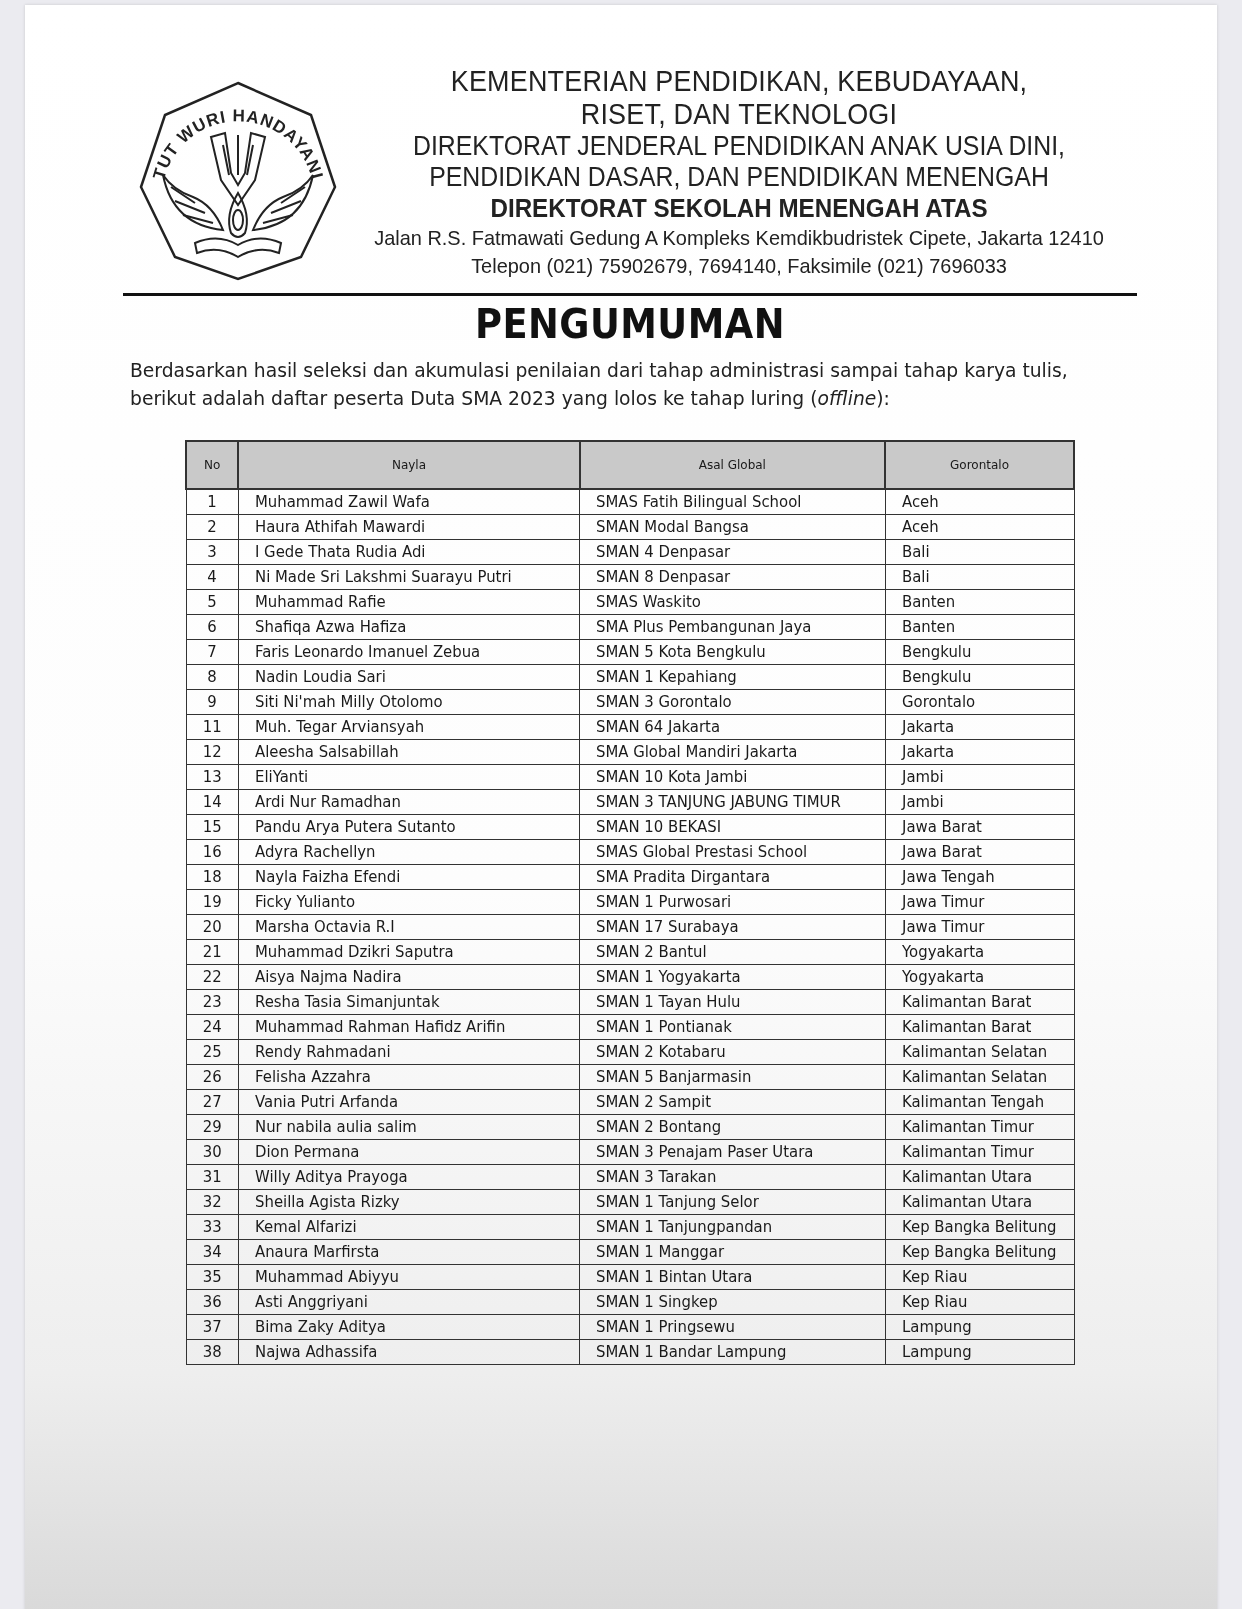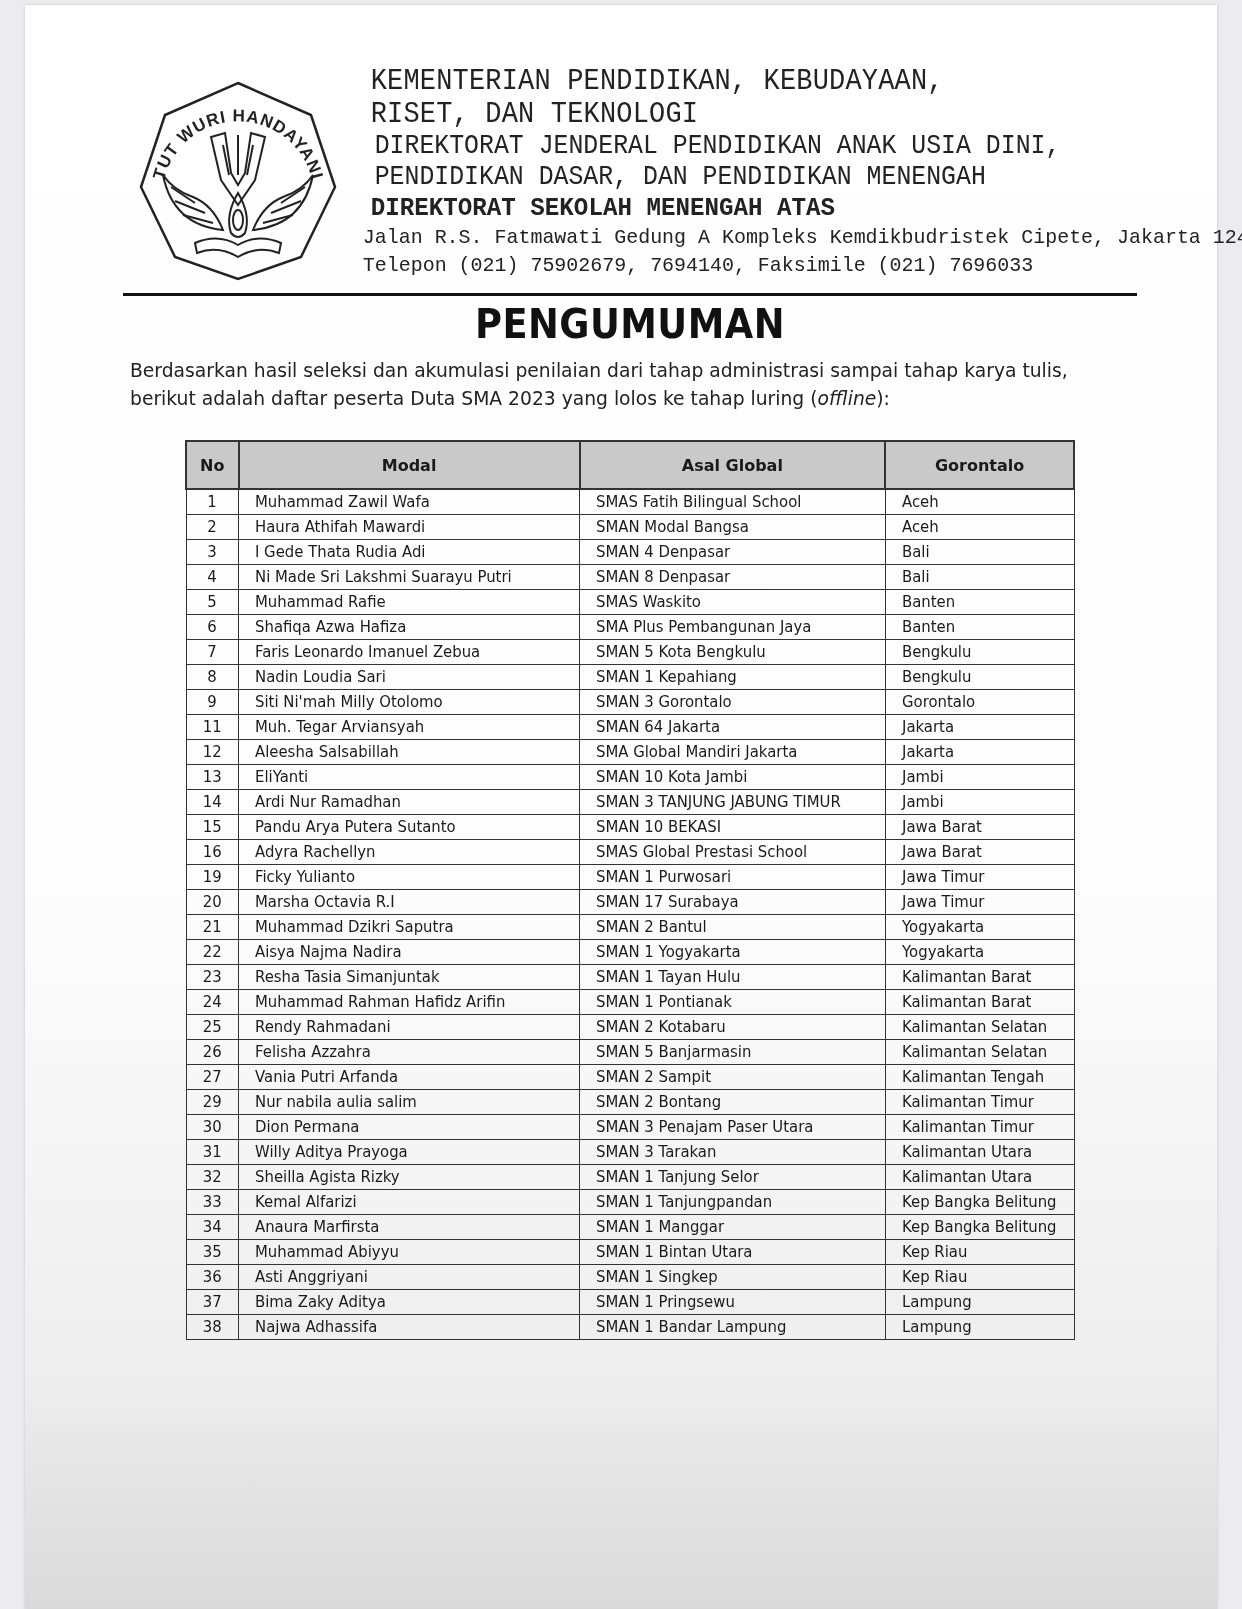--- a/index.html
+++ b/index.html
@@ -10,21 +10,21 @@
     position:relative;
   }
   .page {
     position:absolute; left:25px; top:5px; width:1192px; height:1610px;
     background:linear-gradient(to bottom, #ffffff 0%, #fdfdfd 55%, #eeeeee 85%, #d9d9d9 100%);
     box-shadow:0 0 3px rgba(0,0,0,0.15);
   }
   .logo { position:absolute; left:108px; top:70px; width:210px; height:210px; }
   .letterhead {
     position:absolute; left:318px; top:60px; width:792px;
-    text-align:left; font-family:Liberation Mono, monospace; color:#222;
+    text-align:center; font-family:Liberation Sans, sans-serif; color:#222;
   }
   .lh-line { font-size:29px; line-height:33px; letter-spacing:0.2px; transform:scaleX(0.93); transform-origin:center; white-space:nowrap; }
   .lh-sub { font-size:27px; line-height:31px; transform:scaleX(0.92); white-space:nowrap; }
   .lh-bold { font-size:26px; line-height:31px; font-weight:bold; transform:scaleX(0.93); white-space:nowrap; }
   .lh-addr { font-size:21px; line-height:28px; transform:scaleX(0.95); white-space:nowrap; }
   .rule {
     position:absolute; left:98px; top:288px; width:1014px; height:3px; background:#111;
   }
   .title {
     position:absolute; left:0; top:296px; width:1210px; text-align:center;
@@ -35,21 +35,21 @@
     position:absolute; left:105px; top:352px; width:1000px;
     font-family:"DejaVu Sans", sans-serif; font-size:19.5px; line-height:28px; color:#222;
     transform:scaleX(0.96); transform-origin:left;
   }
   .intro .nowrap { white-space:nowrap; }
   table.list {
     position:absolute; left:160px; top:435px; width:890px;
     border-collapse:collapse; font-family:"DejaVu Sans", sans-serif; color:#1a1a1a;
   }
   table.list th {
-    background:#c9c9c9; height:44px; font-size:16px; font-weight:bold;
+    background:#c9c9c9; height:44px; font-size:12px; font-weight:normal;
     border:2px solid #333; text-align:center;
   }
   table.list td {
     height:24px; font-size:16px; border:1.5px solid #333; padding:0 0 0 16px;
     white-space:nowrap; line-height:24px;
   }
   table.list td.no { text-align:center; padding:0; }
   table.list td span { display:inline-block; transform:scaleX(0.93); transform-origin:left; }
   table.list td.no span { transform-origin:center; }
   col.c-no { width:53px; } col.c-nama { width:342px; } col.c-sek { width:306px; } col.c-prov { width:189px; }
@@ -102,21 +102,21 @@
   <table class="list">
     <colgroup>
         <col class="c-no">
         <col class="c-nama">
         <col class="c-sek">
         <col class="c-prov">
       </colgroup>
     <thead>
       <tr>
         <th>No</th>
-        <th>Modal</th>
+        <th>Nayla</th>
         <th>Asal Global</th>
         <th>Gorontalo</th>
       </tr>
     </thead>
     <tbody id="tbody">
         <tr>
           <td class="no"><span>1</span></td>
           <td><span>Muhammad Zawil Wafa</span></td>
           <td><span>SMAS Fatih Bilingual School</span></td>
           <td><span>Aceh</span></td>
@@ -199,20 +199,26 @@
           <td><span>SMAN 10 BEKASI</span></td>
           <td><span>Jawa Barat</span></td>
         </tr>
         <tr>
           <td class="no"><span>16</span></td>
           <td><span>Adyra Rachellyn</span></td>
           <td><span>SMAS Global Prestasi School</span></td>
           <td><span>Jawa Barat</span></td>
         </tr>
         <tr>
+          <td class="no"><span>18</span></td>
+          <td><span>Nayla Faizha Efendi</span></td>
+          <td><span>SMA Pradita Dirgantara</span></td>
+          <td><span>Jawa Tengah</span></td>
+        </tr>
+        <tr>
           <td class="no"><span>19</span></td>
           <td><span>Ficky Yulianto</span></td>
           <td><span>SMAN 1 Purwosari</span></td>
           <td><span>Jawa Timur</span></td>
         </tr>
         <tr>
           <td class="no"><span>20</span></td>
           <td><span>Marsha Octavia R.I</span></td>
           <td><span>SMAN 17 Surabaya</span></td>
           <td><span>Jawa Timur</span></td>

